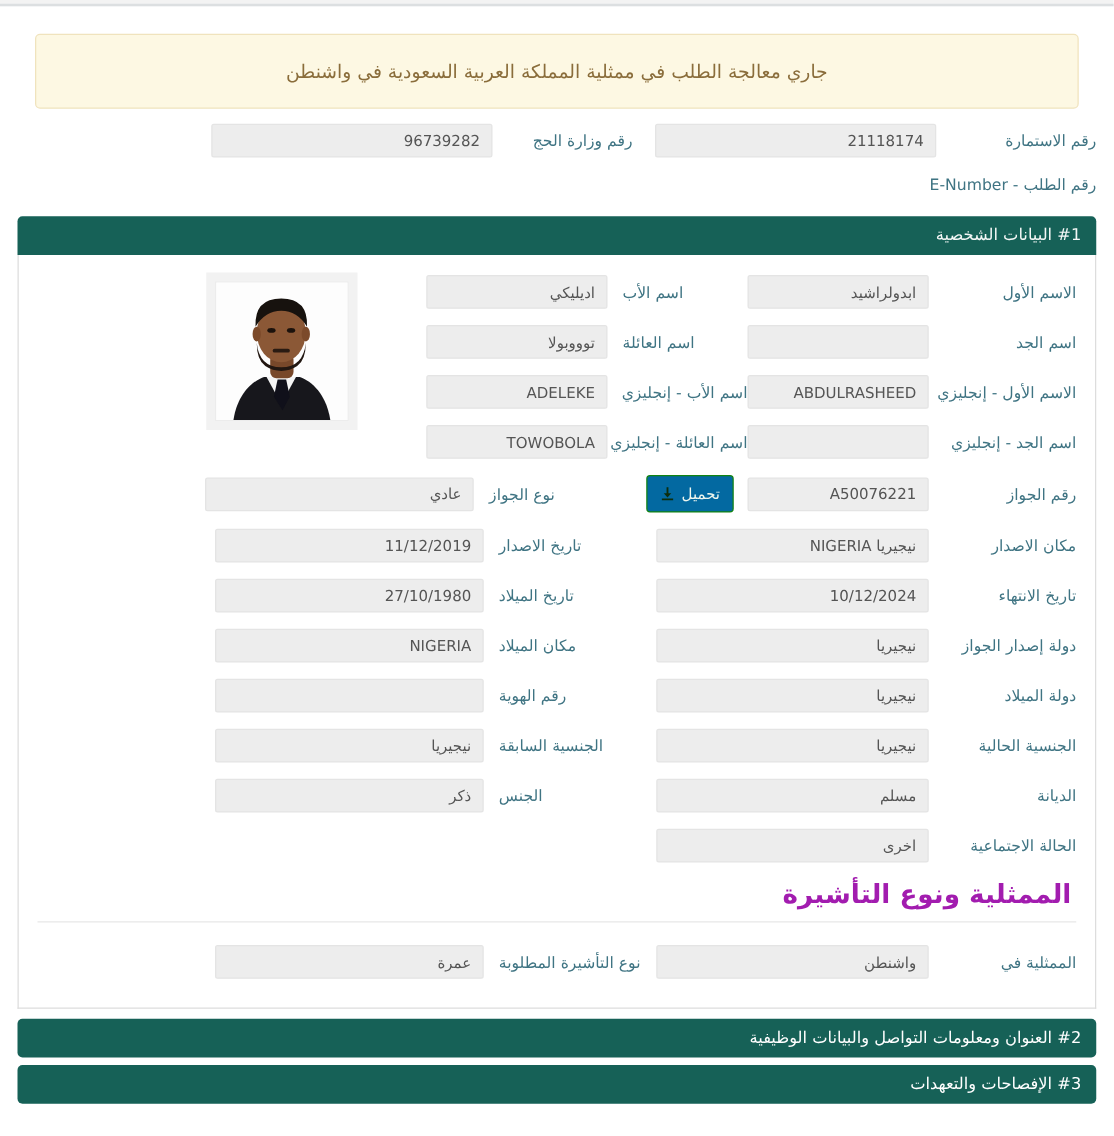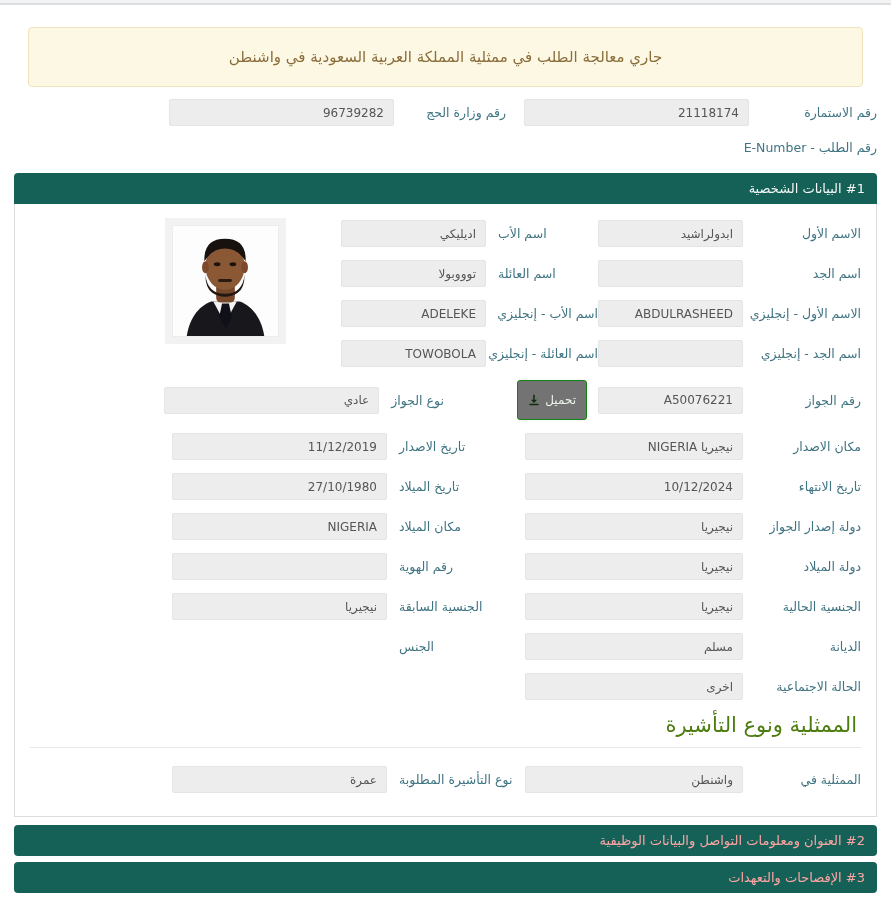--- a/index.html
+++ b/index.html
@@ -65,55 +65,55 @@
   .fld { display: flex; align-items: center; }
   .fr .flabel { width: 118px; text-align: right; padding-left: 6px; }
   .fl .flabel { width: 138px; text-align: left; padding-left: 12px; }
   .fl.shift .flabel { width: 112px; }
   .inp.wide { width: 218px; }
   .inp.narrow { width: 145px; }
   .inp.w215 { width: 215px; }
 
   .dl-btn {
     margin-right: 11px;
-    background: #737373;
+    background: #0369a1;
     border: 1px solid #128312;
     border-radius: 3px;
     color: #eef6ee;
     font-size: 12px;
     font-family: "DejaVu Sans", sans-serif;
-    height: 40px;
+    height: 30px;
     padding: 0 10px;
     display: flex; align-items: center; gap: 5px;
     cursor: pointer;
   }
 
   
   .photo-box {
     position: absolute;
     top: 14px; left: 150px;
     width: 121px; height: 126px;
     background: #f2f2f2;
     padding: 7px;
   }
   .photo-box svg { display: block; width: 107px; height: 112px; background: #fdfdfd; border: 1px solid #ececec; }
 
   
   .mission-title {
     font-size: 21px;
-    color: #4d7c0f;
+    color: #a21caf;
     margin: 10px 4px 0;
-    font-weight: normal;
+    font-weight: bold;
   }
   .mission-rule { border: none; border-top: 1px solid #e8e8e8; margin: 10px 0 18px; }
 
   
   .acc {
     margin: 8px 14px 0;
-    background: #166157; color: #fca5a5;
+    background: #166157; color: #ffffff;
     font-size: 13px;
     padding: 8px 12px;
     border-radius: 4px;
     cursor: pointer;
   }
   .acc + .acc { margin-top: 6px; }
 </style>
 </head>
 <body>
 
@@ -282,20 +282,21 @@
       </div>
     </div>
 
     <div class="prow">
       <div class="fld fr">
         <span class="flabel">الديانة</span>
         <div class="inp wide">مسلم</div>
       </div>
       <div class="fld fl">
         <span class="flabel">الجنس</span>
+        <div class="inp w215">ذكر</div>
       </div>
     </div>
 
     <div class="prow">
       <div class="fld fr">
         <span class="flabel">الحالة الاجتماعية</span>
         <div class="inp wide">اخرى</div>
       </div>
     </div>
 

